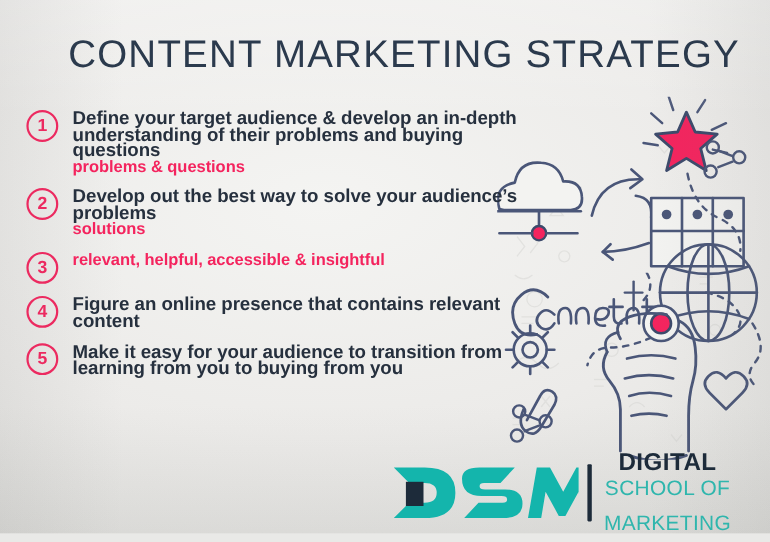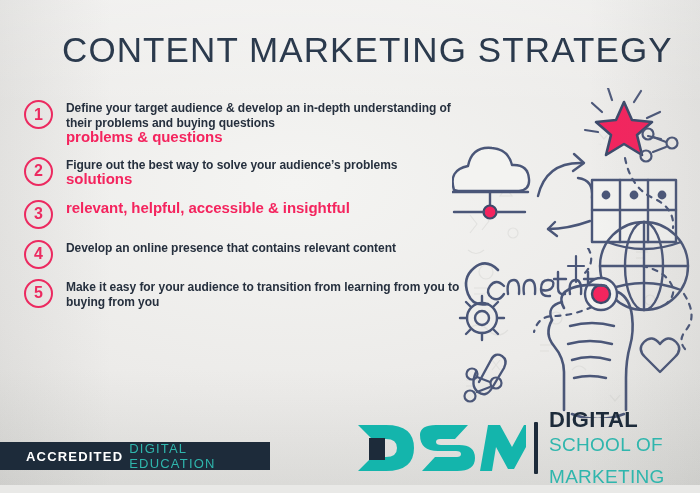--- a/index.html
+++ b/index.html
@@ -43,21 +43,21 @@
     width:29px;height:29px;border-radius:50%;
     border:2px solid #ec2a60;
     color:#ec2a60;
     font-size:16px;font-weight:600;
     display:flex;align-items:center;justify-content:center;
     box-sizing:border-box;
     line-height:1;
   }
   .item .body{margin-left:44px;padding-top:1px;}
   .item .main{
-    color:#26303e;font-weight:bold;font-size:12px;line-height:14.6px;
+    color:#26303e;font-weight:bold;font-size:17px;line-height:14.6px;
     letter-spacing:-0.05px;
   }
   .item .sub{
     color:#f4245e;font-weight:bold;font-size:15px;line-height:14.6px;
     letter-spacing:-0.05px;
   }
   #item-1{margin-bottom:12px;}
   #item-2{margin-bottom:13px;}
   #item-3{margin-bottom:14px;}
   #item-4{margin-bottom:13px;}
@@ -70,21 +70,21 @@
     box-sizing:border-box;padding-left:26px;
     letter-spacing:1.2px;
   }
   .badge .w{color:#ffffff;font-weight:bold;font-size:13px;}
   .badge .t{color:#2fb6ad;font-weight:normal;font-size:13px;margin-left:6px;}
 
   
   .logo{position:absolute;left:356px;top:409px;display:flex;align-items:center;}
   .logo .mark{display:block;}
   .logo .bar{width:4px;height:52px;background:#1d2b3a;margin:0 11px 0 8px;border-radius:1px;}
-  .logo .words{line-height:1;}
+  .logo .words{line-height:1;text-align:center;}
   .logo .l1{color:#1d2b3a;font-weight:bold;font-size:22px;letter-spacing:.4px;display:block;}
   .logo .l2{color:#2fb6ad;font-weight:normal;font-size:19px;letter-spacing:.3px;display:block;margin-top:4px;}
   .logo .l3{color:#2fb6ad;font-weight:normal;font-size:19px;letter-spacing:.3px;display:block;margin-top:13px;}
 
   .art{position:absolute;left:452px;top:88px;}
 </style>
 </head>
 <body>
 
 <div id="slide">
@@ -236,53 +236,49 @@
       <div class="num">1</div>
       <div class="body">
         <div class="main">Define your target audience &amp; develop an in-depth understanding of their problems and buying questions</div>
         <div class="sub">problems &amp; questions</div>
       </div>
     </div>
 
     <div class="item" id="item-2">
       <div class="num">2</div>
       <div class="body">
-        <div class="main">Figure out the best way to solve your audience’s problems</div>
+        <div class="main">Develop out the best way to solve your audience’s problems</div>
         <div class="sub">solutions</div>
       </div>
     </div>
 
     <div class="item" id="item-3">
       <div class="num">3</div>
       <div class="body">
         <div class="sub">relevant, helpful, accessible &amp; insightful</div>
       </div>
     </div>
 
     <div class="item" id="item-4">
       <div class="num">4</div>
       <div class="body">
-        <div class="main">Develop an online presence that contains relevant content</div>
+        <div class="main">Figure an online presence that contains relevant content</div>
       </div>
     </div>
 
     <div class="item" id="item-5">
       <div class="num">5</div>
       <div class="body">
         <div class="main">Make it easy for your audience to transition from learning from you to buying from you</div>
 
       </div>
     </div>
 
   </div>
 
-  <div class="badge">
-    <span class="w">ACCREDITED</span>
-    <span class="t">DIGITAL EDUCATION</span>
-  </div>
 
   <div class="logo">
     <svg class="mark" width="170" height="58" viewBox="0 0 170 58" xmlns="http://www.w3.org/2000/svg">
 
       <path d="M2 6 h28 q28 0 28 23 q0 23 -28 23 H2 l14 -14 h14 q11 0 11 -9 q0 -9 -11 -9 H16z" fill="#14b5ac"></path>
       <rect x="13" y="19" width="16" height="22" fill="#1d2b3a"></rect>
 
       <path d="M64 16 q0 -10 16 -10 h32 l-13 14 H84 q-4 0 -4 3 q0 3 5 3 h18 q16 0 16 13 q0 13 -18 13 H66 l13 -14 h22 q4 0 4 -3 q0 -3 -5 -3 H82 q-18 0 -18 -16z" fill="#14b5ac"></path>
 
       <path d="M124 52 L132 6 h12 l12 22 l12 -22 h12 l8 46 h-14 l-4 -24 l-12 22 h-6 l-12 -22 l-4 24z" fill="#14b5ac"></path>

